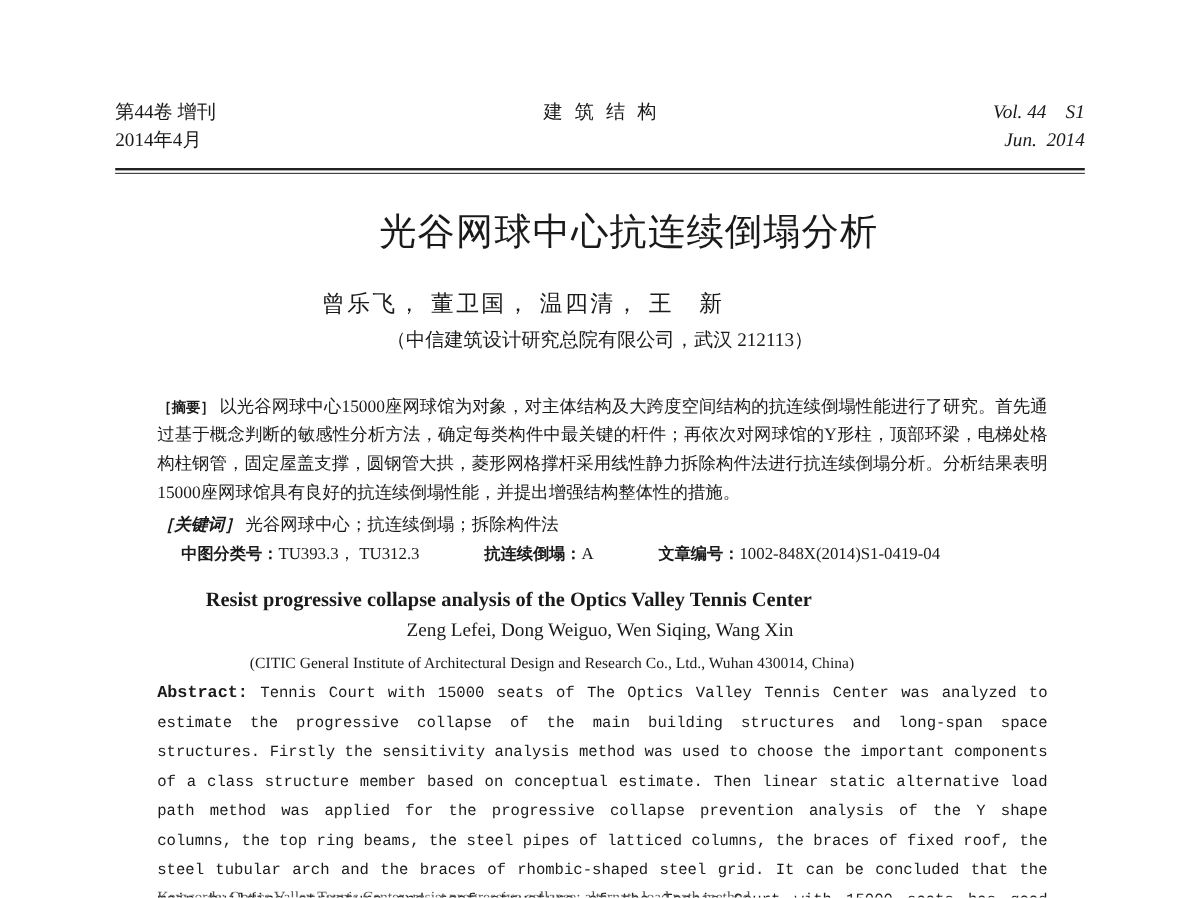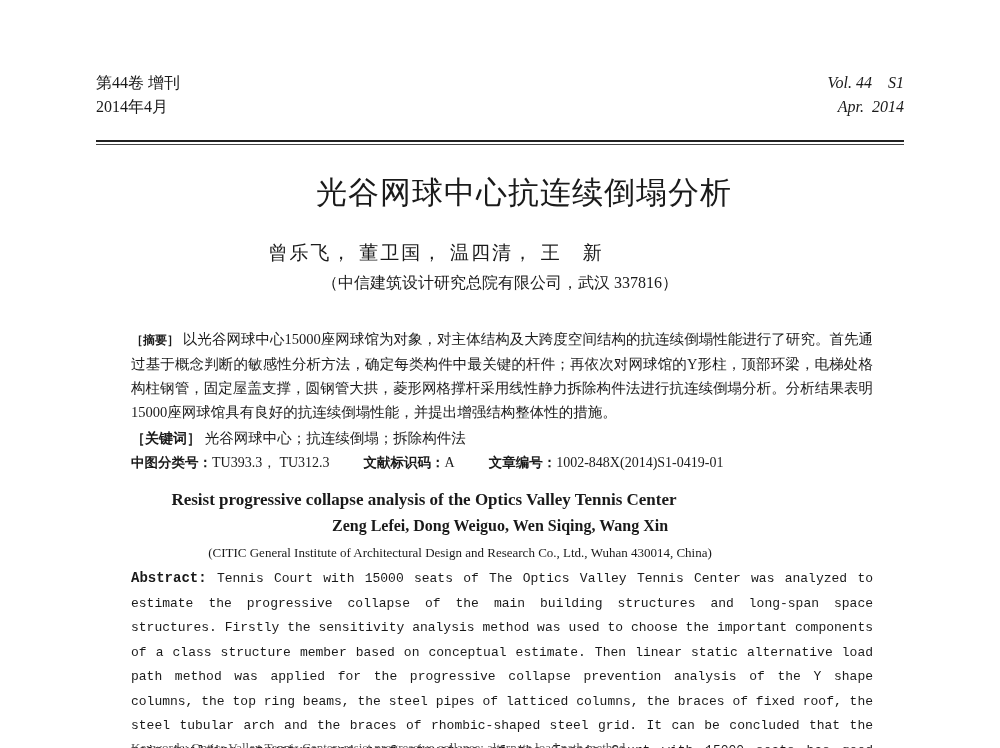--- a/index.html
+++ b/index.html
@@ -3,81 +3,82 @@
 <meta charset="utf-8">
 <style>
   html, body { margin: 0; padding: 0; }
   body {
     width: 1000px; height: 748px; overflow: hidden;
     background: #ffffff; color: #1a1a1a;
     font-family: "Liberation Serif", "DejaVu Serif", serif;
     position: relative;
   }
   .page { position: absolute; left: 0; top: 0; width: 1000px; height: 748px; }
-  .hdr { position: absolute; top: 71px; left: 96px; width: 808px; height: 52px; }
+  .hdr { position: absolute; top: 82px; left: 96px; width: 808px; height: 52px; }
   .hdr-left { position: absolute; left: 0; top: 0; font-size: 16px; line-height: 24px; }
   .hdr-center { position: absolute; left: 0; right: 0; top: 0; text-align: center; font-size: 16px; line-height: 24px; }
   .hdr-center .cn { letter-spacing: 10px; padding-left: 10px; }
   .hdr-right { position: absolute; right: 0; top: 0; text-align: right; font-size: 16px; line-height: 24px; font-style: italic; }
   .rule1 { position: absolute; left: 96px; width: 808px; top: 140px; height: 2px; background: #222; }
   .rule2 { position: absolute; left: 96px; width: 808px; top: 144px; height: 1px; background: #444; }
 
   .title-cn { position: absolute; top: 172px; left: 0; width: 1000px; text-align: center;
     font-family: "DejaVu Sans", sans-serif; font-size: 31px; letter-spacing: 1px; margin-left: 24px; }
   .authors-cn { position: absolute; top: 240px; left: 0; width: 872px; text-align: center; font-size: 19px; letter-spacing: 2px; }
   .affil-cn { position: absolute; top: 273px; left: 0; width: 1000px; text-align: center; font-size: 16px; }
 
   .abs-cn { position: absolute; left: 131px; width: 742px; top: 327px; font-size: 14.5px; line-height: 24px; text-align: justify; }
   .abs-cn .lbl { font-family: "DejaVu Sans", sans-serif; font-weight: bold; font-size: 12px; }
   .abs-cn p { margin: 0; }
   .kw { position: absolute; left: 131px; top: 426px; font-size: 14.5px; line-height: 24px; }
-  .kw .lbl { font-family: "DejaVu Sans", sans-serif; font-weight: bold; font-size: 14px; }
+  .kw .lbl { font-family: "DejaVu Sans", sans-serif; font-weight: bold; font-size: 14px; font-style: italic; }
   .cls { position: absolute; left: 131px; top: 450px; font-size: 14px; line-height: 24px; white-space: nowrap; }
-  .cls .lbl { font-family: "DejaVu Sans", sans-serif; font-weight: bold; font-size: 13.5px; }
+  .cls .lbl { font-family: "DejaVu Sans", sans-serif; font-weight: bold; font-size: 13.5px; margin-left: 20px; }
   .cls .gap { display: inline-block; width: 34px; }
 
   .title-en { position: absolute; top: 490px; left: 0; width: 848px; text-align: center; font-size: 17px; font-weight: bold; }
-  .authors-en { position: absolute; top: 517px; left: 0; width: 1000px; text-align: center; font-size: 16px; font-weight: bold; }
+  .authors-en { position: absolute; top: 517px; left: 0; width: 1000px; text-align: center; font-size: 16px; }
   .affil-en { position: absolute; top: 545px; left: 0; width: 920px; text-align: center; font-size: 13px; }
   .abs-en { position: absolute; left: 131px; width: 742px; top: 566px; font-size: 13px; line-height: 24.5px; text-align: justify; }
   .abs-en .lbl { font-weight: bold; font-size: 14px; }
   .abs-en p { margin: 0; font-family: Liberation Mono, monospace; }
   .cut { position: absolute; left: 131px; top: 740px; width: 742px; height: 8px; overflow: hidden; font-size: 13px; color: #555; }
 </style>
 </head>
 <body>
 
 <div class="page">
   <div class="hdr">
     <div class="hdr-left">
       <div>第44卷 增刊</div>
       <div>2014年4月</div>
     </div>
     <div class="hdr-center">
+      <div class="cn">建筑结构</div>
     </div>
     <div class="hdr-right">
       <div style="white-space:pre">Vol. 44    S1</div>
-      <div style="white-space:pre">Apr.  2014</div>
+      <div style="white-space:pre">Jun.  2014</div>
     </div>
   </div>
   <div class="rule1"></div>
   <div class="rule2"></div>
 
   <div class="title-cn">光谷网球中心抗连续倒塌分析</div>
   <div class="authors-cn">曾乐飞， 董卫国， 温四清， 王　新</div>
-  <div class="affil-cn">（中信建筑设计研究总院有限公司，武汉 337816）</div>
+  <div class="affil-cn">（中信建筑设计研究总院有限公司，武汉 212113）</div>
 
   <div class="abs-cn">
     <p><span class="lbl">［摘要］</span> <span>以光谷网球中心15000座网球馆为对象，对主体结构及大跨度空间结构的抗连续倒塌性能进行了研究。首先通过基于概念判断的敏感性分析方法，确定每类构件中最关键的杆件；再依次对网球馆的Y形柱，顶部环梁，电梯处格构柱钢管，固定屋盖支撑，圆钢管大拱，菱形网格撑杆采用线性静力拆除构件法进行抗连续倒塌分析。分析结果表明15000座网球馆具有良好的抗连续倒塌性能，并提出增强结构整体性的措施。</span></p>
   </div>
   <div class="kw">
     <span class="lbl">［关键词］</span> <span>光谷网球中心；抗连续倒塌；拆除构件法</span>
   </div>
   <div class="cls">
-    <span class="lbl">中图分类号：</span><span>TU393.3，  TU312.3</span><span class="gap"></span><span class="lbl">文献标识码：</span><span>A</span><span class="gap"></span><span class="lbl">文章编号：</span><span>1002-848X(2014)S1-0419-01</span>
+    <span class="lbl">中图分类号：</span><span>TU393.3，  TU312.3</span><span class="gap"></span><span class="lbl">抗连续倒塌：</span><span>A</span><span class="gap"></span><span class="lbl">文章编号：</span><span>1002-848X(2014)S1-0419-04</span>
   </div>
 
   <div class="title-en">Resist progressive collapse analysis of the Optics Valley Tennis Center</div>
   <div class="authors-en">Zeng Lefei, Dong Weiguo, Wen Siqing, Wang Xin</div>
   <div class="affil-en">(CITIC General Institute of Architectural Design and Research Co., Ltd., Wuhan 430014, China)</div>
 
   <div class="abs-en">
     <p><span class="lbl">Abstract:</span> <span>Tennis Court with 15000 seats of The Optics Valley Tennis Center was analyzed to estimate the progressive collapse of the main building structures and long-span space structures. Firstly the sensitivity analysis method was used to choose the important components of a class structure member based on conceptual estimate. Then linear static alternative load path method was applied for the progressive collapse prevention analysis of the Y shape columns, the top ring beams, the steel pipes of latticed columns, the braces of fixed roof, the steel tubular arch and the braces of rhombic-shaped steel grid. It can be concluded that the main building structure and roof structure of the Tennis Court with 15000 seats has good resistance to progressive collapse, so the reinforcement measures are proposed.</span></p>
   </div>
   <div class="cut">Keywords: Optics Valley Tennis Center; resist progressive collapse; alternate load path method</div>

